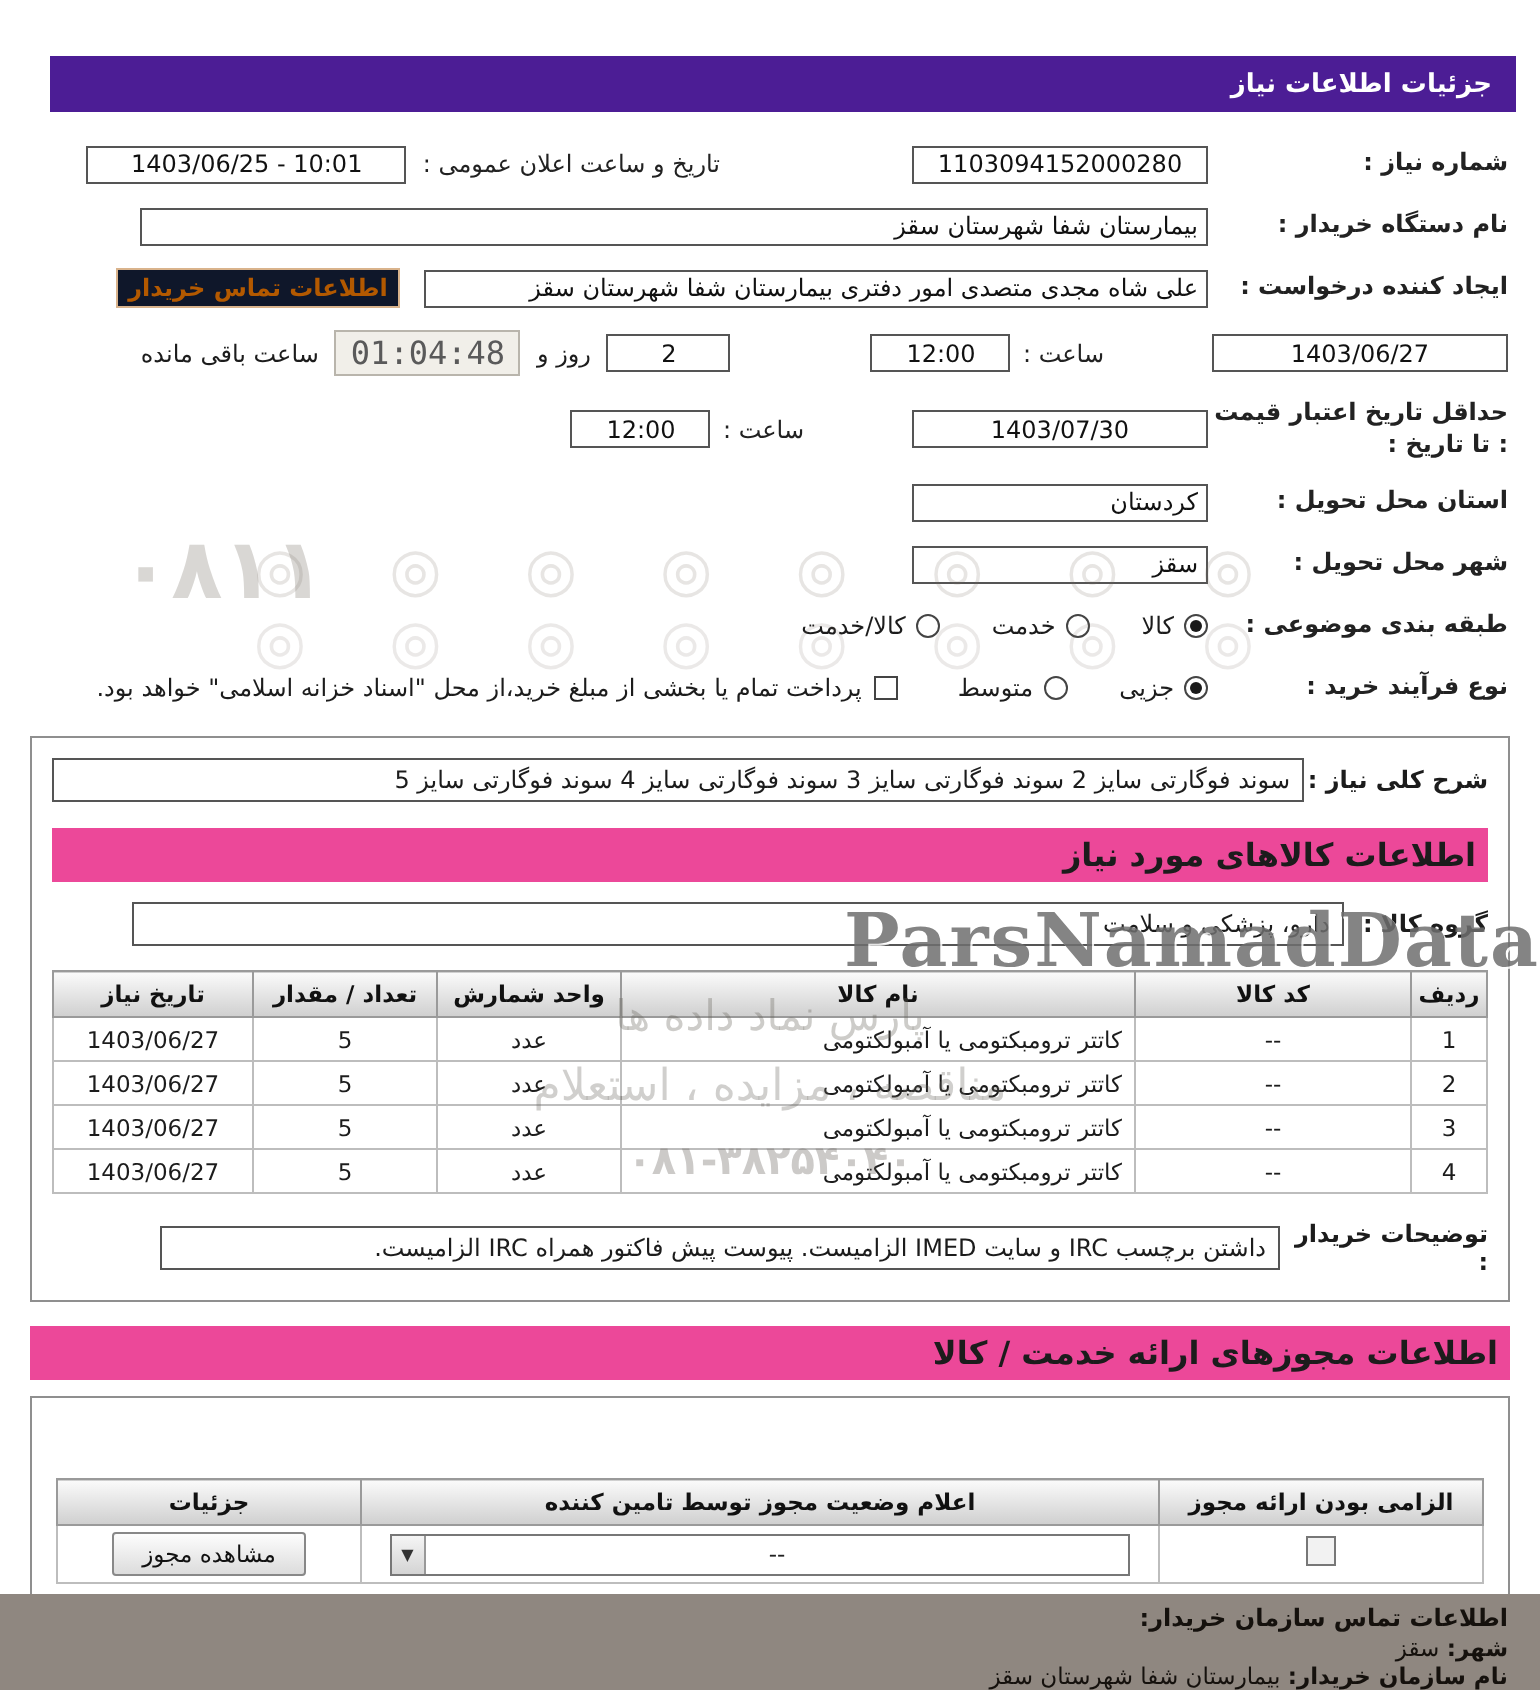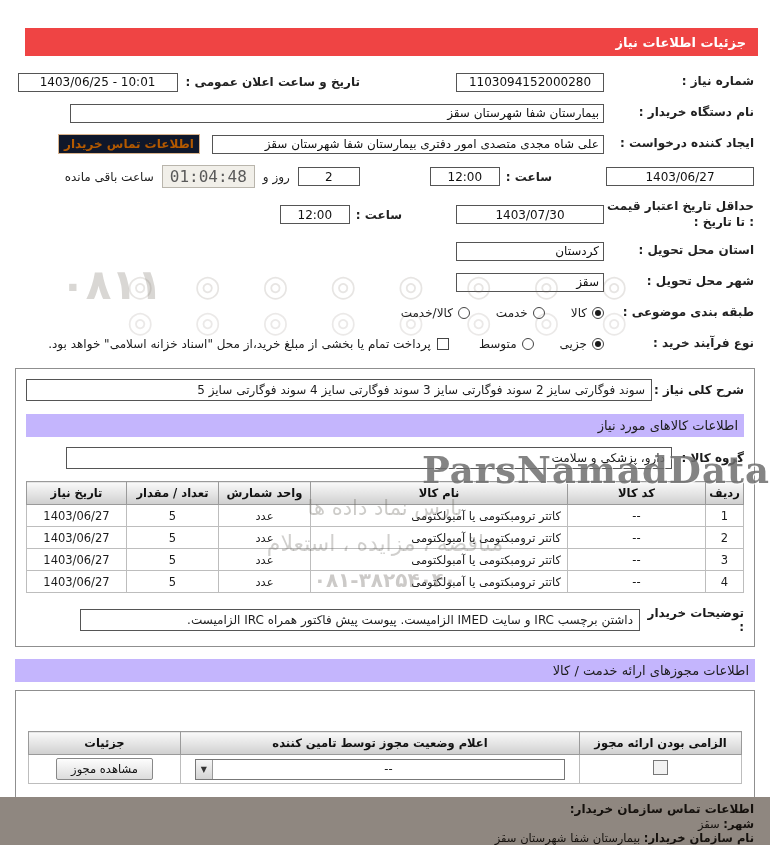--- a/index.html
+++ b/index.html
@@ -6,29 +6,29 @@
   html,body { width:770px; height:845px; }
   body {
     font-family: "DejaVu Sans", "Liberation Sans", sans-serif;
     font-size: 12px; color:#1c1c1c; background:#ffffff;
     direction: rtl; overflow: hidden;
   }
   .page { position:relative; width:770px; height:845px; background:#fff; }
 
   
   .titlebar {
-    margin: 28px 12px 14px 25px; background:#ef4444; color:#fff;
+    margin: 28px 12px 14px 25px; background:#4c1d95; color:#fff;
     font-weight:bold; font-size:13px; padding:6px 12px; height:28px;
     display:flex; align-items:center;
   }
 
   
   .form { padding: 2px 16px 0 16px; }
   .frow { display:flex; align-items:center; margin-bottom:11px; min-height:20px; }
-  .lbl { font-weight:bold; color:#222; white-space:nowrap; }
+  .lbl { font-weight:normal; color:#222; white-space:nowrap; }
   .lblcol { width:150px; font-weight:bold; color:#222; flex:0 0 150px; line-height:1.3; }
   .in {
     border:1px solid #555; background:#fff; height:19px; font-size:12px;
     padding:0 4px; font-family:"DejaVu Sans","Liberation Sans",sans-serif; color:#111;
   }
   .in.ltr { direction:ltr; text-align:center;margin-left:44px; }
   .w-date { width:148px; }
   .w-time { width:70px; margin-right:6px; }
   .w-need { width:148px; }
   .w-ann  { width:160px; }
@@ -55,21 +55,21 @@
   .radio.checked::after { content:""; position:absolute; inset:2px; background:#1a1a1a; border-radius:50%; }
   .cb { width:12px; height:12px; border:1px solid #444; background:#fff;
         display:inline-block; margin-left:6px; flex:0 0 12px; }
   .note-opt { margin-right:4px; }
 
   
   .mainbox { margin:14px 15px 0 15px; border:1px solid #8f8f8f; padding:10px 10px 12px 10px; background:#fff; }
   .descrow { display:flex; align-items:center; }
   .desc-lbl { font-weight:bold; width:92px; flex:0 0 92px; }
   .valbox { flex:1; border:1px solid #555; background:#fff; padding:3px 6px; min-height:21px; text-align:right; }
-  .section-title { font-weight:normal; background:#c4b5fd; padding:4px 6px; margin:13px 0 10px 0; font-size:13px; }
+  .section-title { font-weight:bold; background:#ec4899; padding:4px 6px; margin:13px 0 10px 0; font-size:16px; }
   .grouprow { display:flex; align-items:center; margin-bottom:12px; }
   .group-lbl { font-weight:bold; width:72px; flex:0 0 72px; }
   .group-val { flex:1; margin-left:40px; }
 
   table.grid { width:100%; border-collapse:collapse; font-size:11.5px; }
   table.grid th {
     background:linear-gradient(#fafafa,#cfcfcf); border:1px solid #9a9a9a;
     font-weight:bold; padding:4px 3px; color:#111; white-space:nowrap;
   }
   table.grid td { border:1px solid #bdbdbd; padding:3px 6px; height:22px; background:#fff; }

